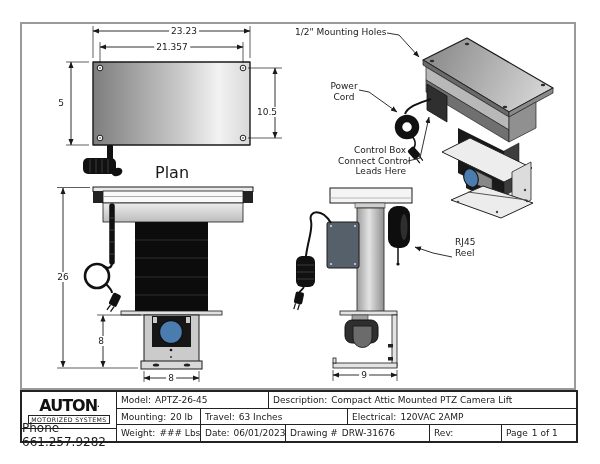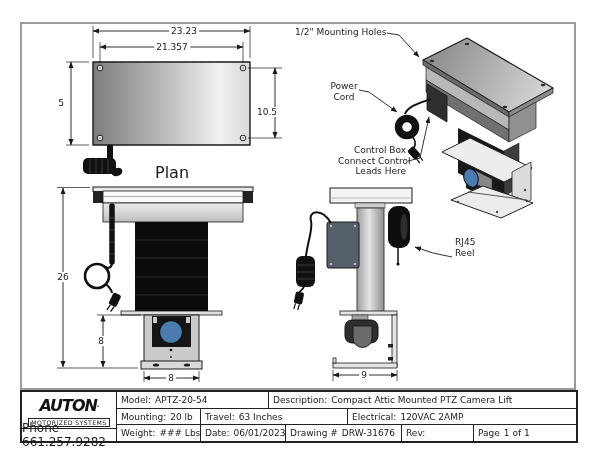--- a/index.html
+++ b/index.html
@@ -10,21 +10,21 @@
   svg.layer{position:absolute;left:0;top:0;}
   .dim{position:absolute;transform:translate(-50%,-50%);background:#fff;padding:0 2px;
        font-size:9px;line-height:10px;white-space:nowrap;color:#1a1a1a;}
   .ann{position:absolute;font-size:9px;line-height:10.5px;color:#1a1a1a;white-space:nowrap;}
   .view-label{position:absolute;transform:translate(-50%,-50%);font-size:16px;color:#1a1a1a;}
   
   #tblock{position:absolute;left:20px;top:390px;width:558px;height:53px;box-sizing:border-box;
           border:2px solid #222;display:flex;background:#fff;font-size:9px;}
   #logo-cell{width:95px;border-right:1.5px solid #222;display:flex;flex-direction:column;box-sizing:border-box;}
   #logo-top{flex:1;display:flex;flex-direction:column;align-items:center;justify-content:center;}
-  #logo-word{font-weight:800;font-size:16px;line-height:23px;letter-spacing:-1px;color:#111;font-style:italic;}
+  #logo-word{font-weight:800;font-size:16px;line-height:17px;letter-spacing:-1px;color:#111;}
   #logo-mark{font-size:7px;vertical-align:bottom;}
   #logo-sub{font-size:6.2px;letter-spacing:.4px;border:1px solid #222;padding:0 2px;margin-top:1px;}
   #logo-phone{height:12px;border-top:1.2px solid #222;display:flex;align-items:center;justify-content:center;
               font-size:12px;}
   #tb-right{flex:1;display:flex;flex-direction:column;}
   .tb-row{flex:1;display:flex;border-bottom:1.2px solid #222;box-sizing:border-box;min-height:0;}
   .tb-row:last-child{border-bottom:none;}
   .cell{border-right:1.2px solid #222;box-sizing:border-box;display:flex;align-items:center;
         padding-left:4px;gap:4px;white-space:nowrap;overflow:hidden;}
   .cell:last-child{border-right:none;flex:1;}
@@ -267,21 +267,21 @@
       <div id="logo-top">
         <div id="logo-word"><span>AUTON</span><span id="logo-mark">.</span></div>
         <div id="logo-sub">MOTORIZED SYSTEMS</div>
       </div>
       <div id="logo-phone">Phone 661.257.9282</div>
     </div>
     <div id="tb-right">
       <div class="tb-row">
         <div class="cell" style="width:152px">
           <span>Model:</span>
-          <span>APTZ-20-54</span>
+          <span>APTZ-26-45</span>
         </div>
         <div class="cell">
           <span>Description:</span>
           <span>Compact Attic Mounted PTZ Camera Lift</span>
         </div>
       </div>
       <div class="tb-row">
         <div class="cell" style="width:84px">
           <span>Mounting:</span>
           <span>20 lb</span>
@@ -297,21 +297,21 @@
       </div>
       <div class="tb-row">
         <div class="cell" style="width:84px">
           <span>Weight:</span>
           <span>### Lbs.</span>
         </div>
         <div class="cell" style="width:85px">
           <span>Date:</span>
           <span>06/01/2023</span>
         </div>
-        <div class="cell" style="width:116px">
+        <div class="cell" style="width:144px">
           <span>Drawing #</span>
           <span>DRW-31676</span>
         </div>
         <div class="cell" style="width:72px">
           <span>Rev:</span>
           <span></span>
         </div>
         <div class="cell">
           <span>Page</span>
           <span>1  of  1</span>

